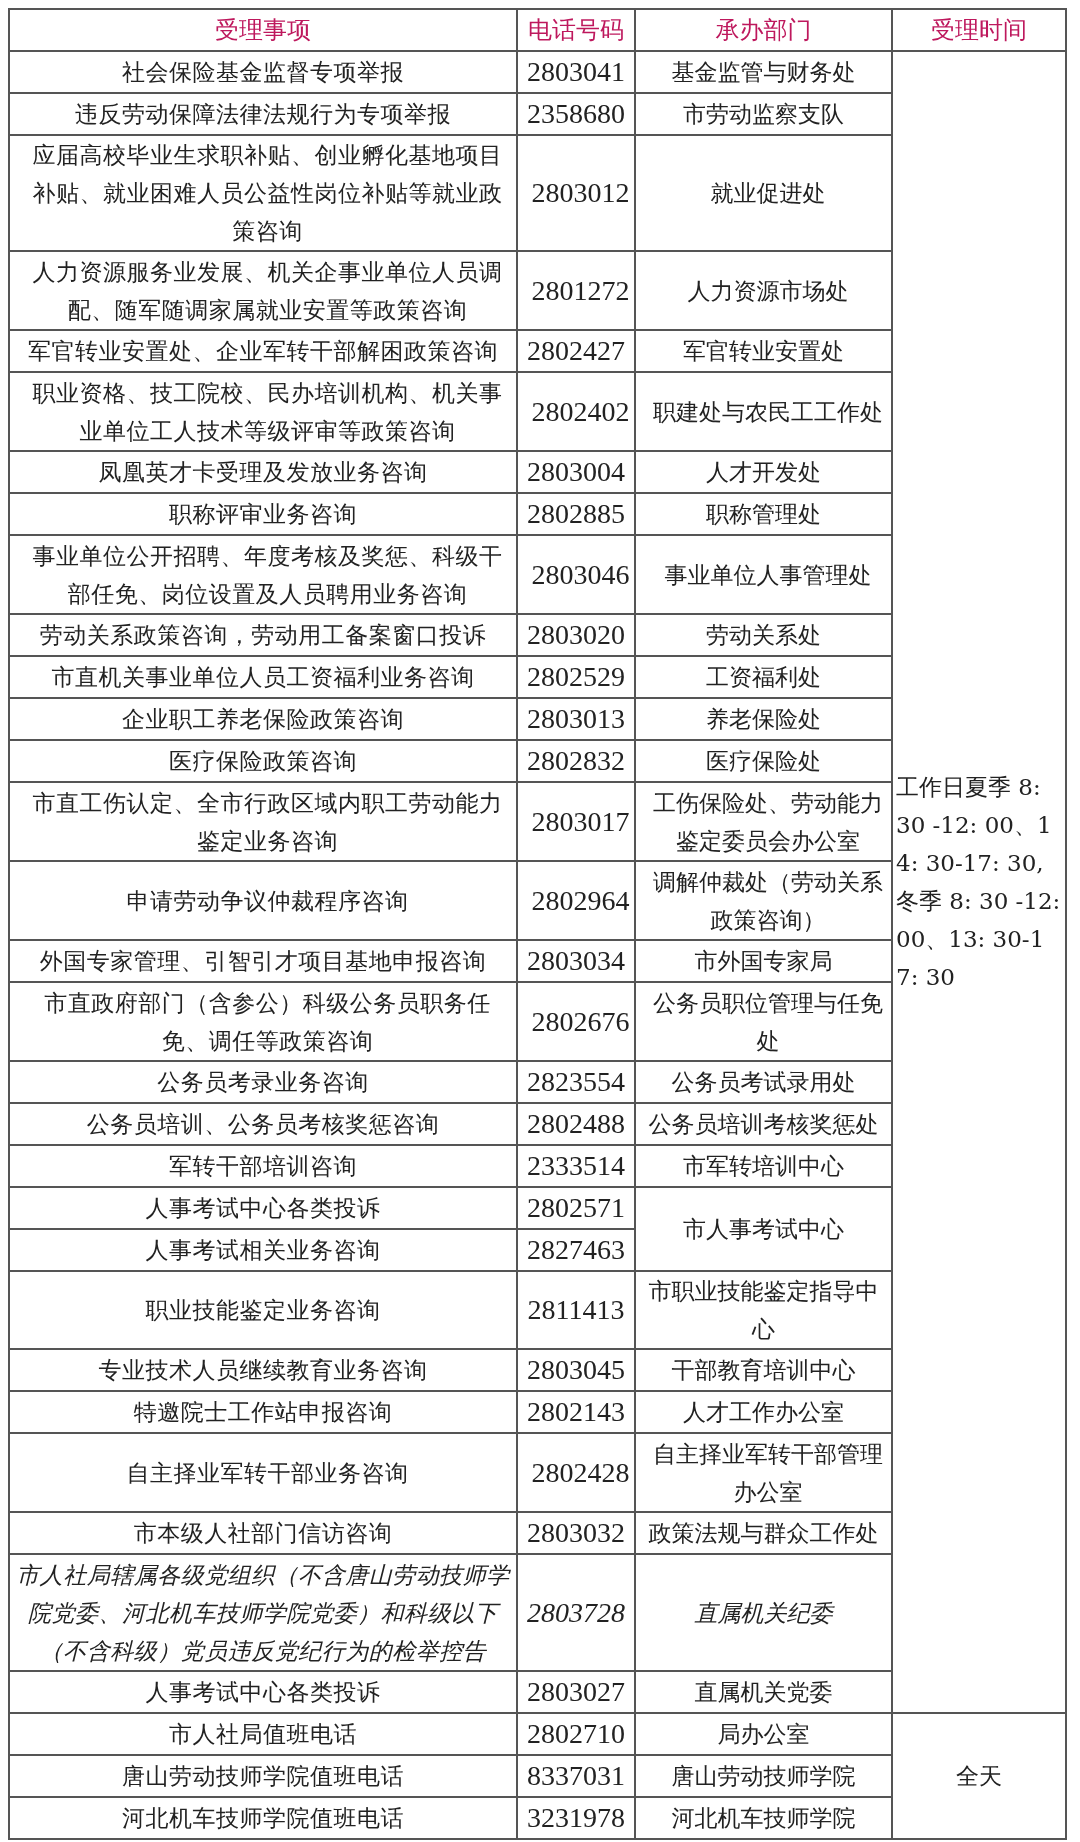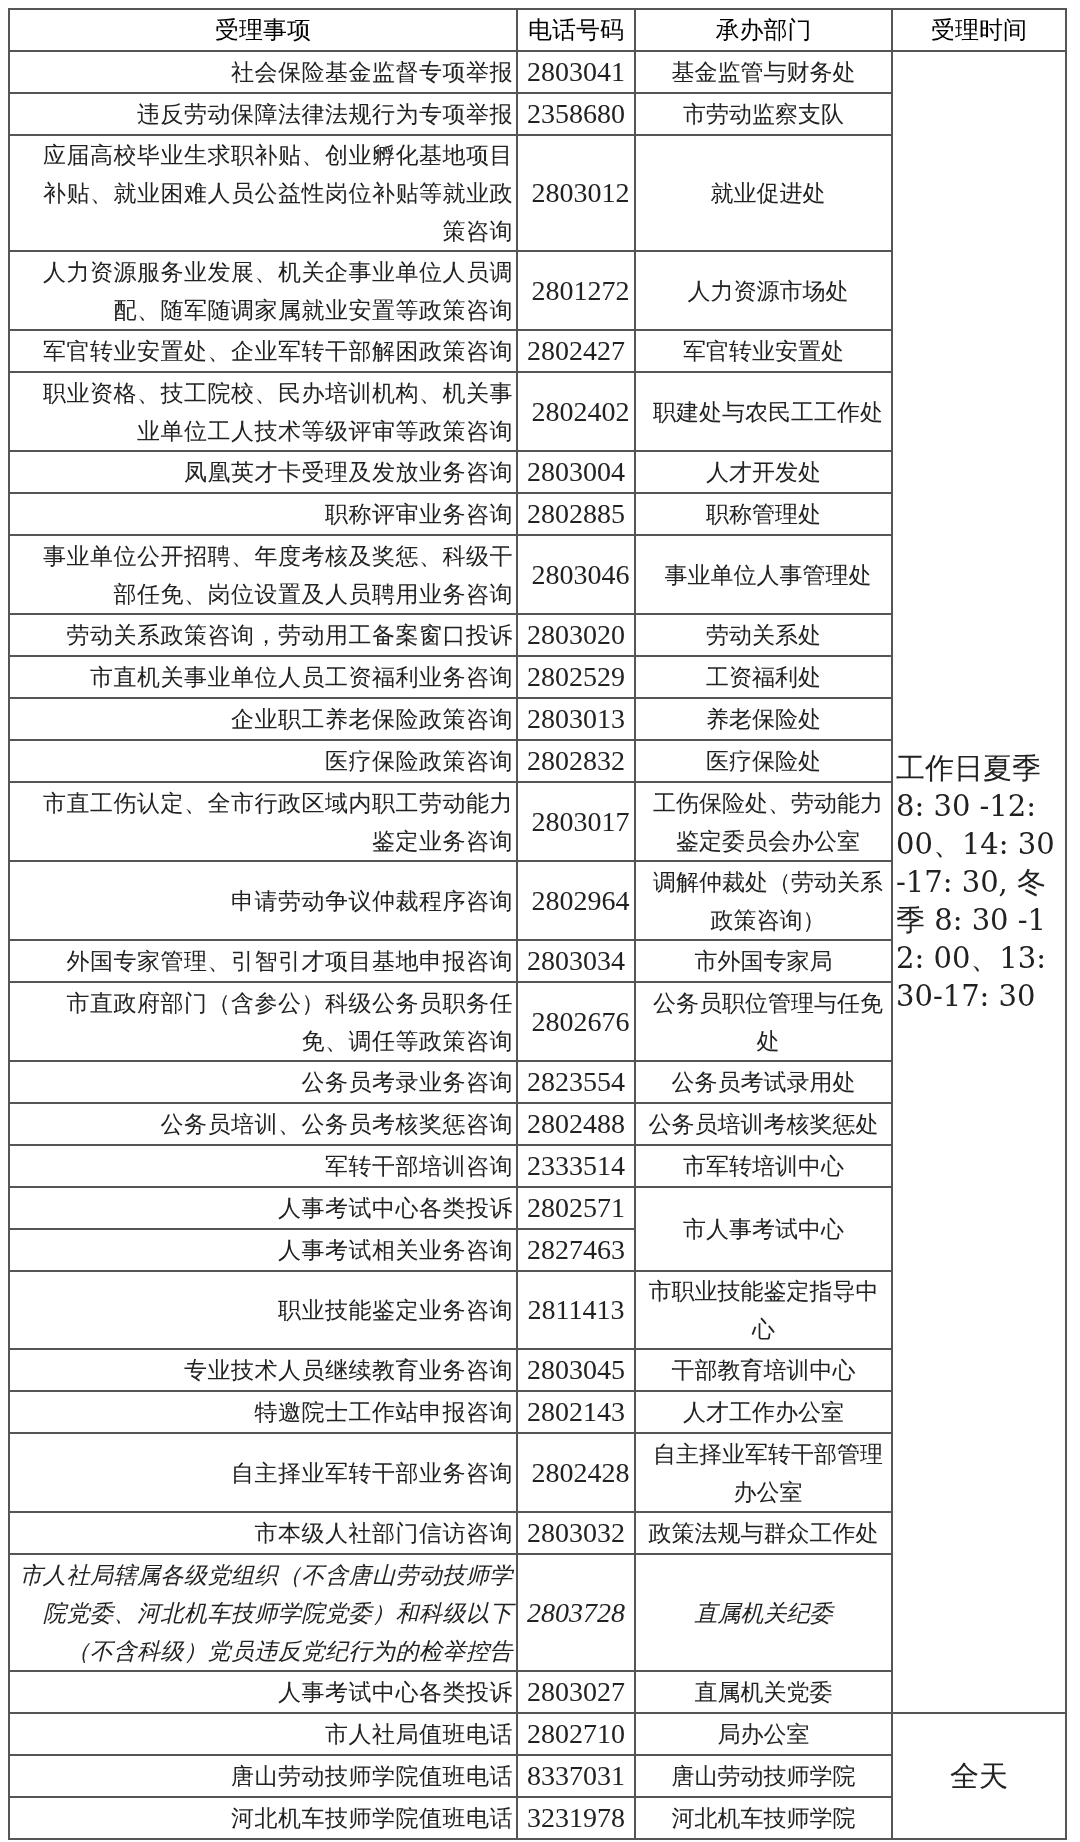--- a/index.html
+++ b/index.html
@@ -18,32 +18,32 @@
     padding: 0 3px;
     vertical-align: middle;
     overflow: hidden;
     word-break: break-all;
     line-height: 38px;
   }
   table.grid th {
     font-family: "DejaVu Sans", "Liberation Sans", sans-serif;
     font-weight: normal;
     font-size: 24px;
-    color: #000000;
+    color: #be185d;
     height: 40px;
     text-align: center;
   }
   col.c1 { width: 508px; }
   col.c2 { width: 118px; }
   col.c3 { width: 257px; }
   col.c4 { width: 174px; }
-  td.item { text-align: right; letter-spacing: 0.5px; }
+  td.item { text-align: center; letter-spacing: 0.5px; }
   td.phone { text-align: center; font-family: "Liberation Serif", "DejaVu Serif", serif; font-size: 28px; }
   td.dept { text-align: center; }
-  td.hours { text-align: left; font-size: 29px; line-height: 40px; padding-left: 2px; }
+  td.hours { text-align: left; font-size: 23px; line-height: 40px; padding-left: 2px; }
   td.hours.allday { text-align: center; }
   tr.h1 td { height: 40px; }
   tr.h2 td { height: 77px; padding-left: 12px; }
   tr.h3 td { height: 115px; font-style: italic; }
 </style>
 </head>
 <body>
 
 <table class="grid">
   <colgroup>

